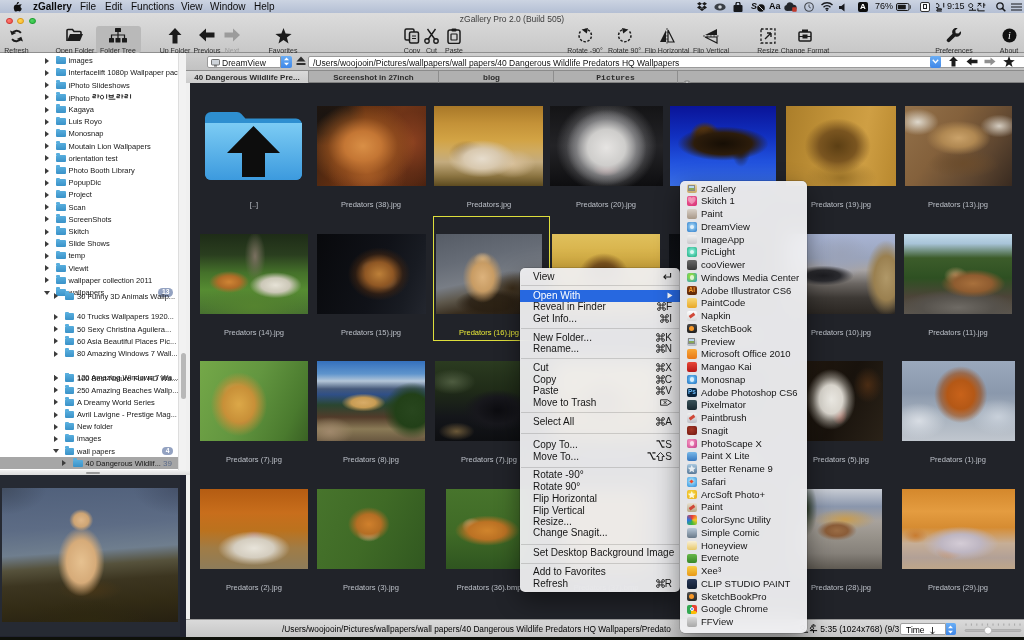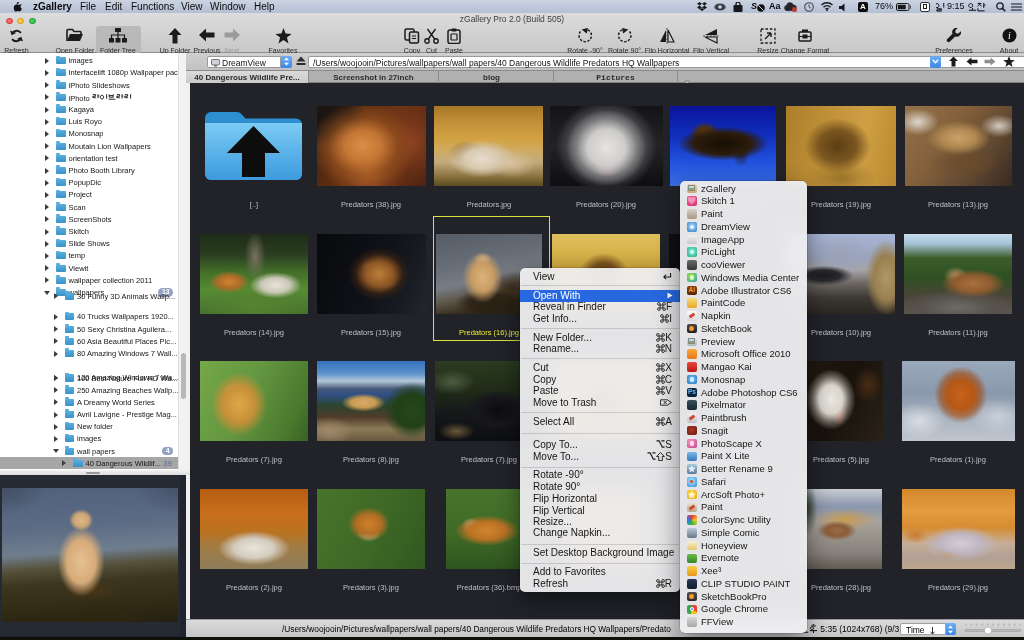--- a/index.html
+++ b/index.html
@@ -751,21 +751,21 @@
       <div class="mi" style="top:224.6px">
         <span class="t">Flip Horizontal</span>
       </div>
       <div class="mi" style="top:236.6px">
         <span class="t">Flip Vertical</span>
       </div>
       <div class="mi" style="top:247.6px">
         <span class="t">Resize...</span>
       </div>
       <div class="mi" style="top:259.1px">
-        <span class="t">Change Napkin...</span>
+        <span class="t">Change Snagit...</span>
       </div>
       <div class="msep" style="top:275.5px"></div>
       <div class="mi" style="top:278.6px">
         <span class="t">Set Desktop Background Image</span>
       </div>
       <div class="msep" style="top:295.0px"></div>
       <div class="mi" style="top:298.1px">
         <span class="t">Add to Favorites</span>
       </div>
       <div class="mi" style="top:309.6px">

